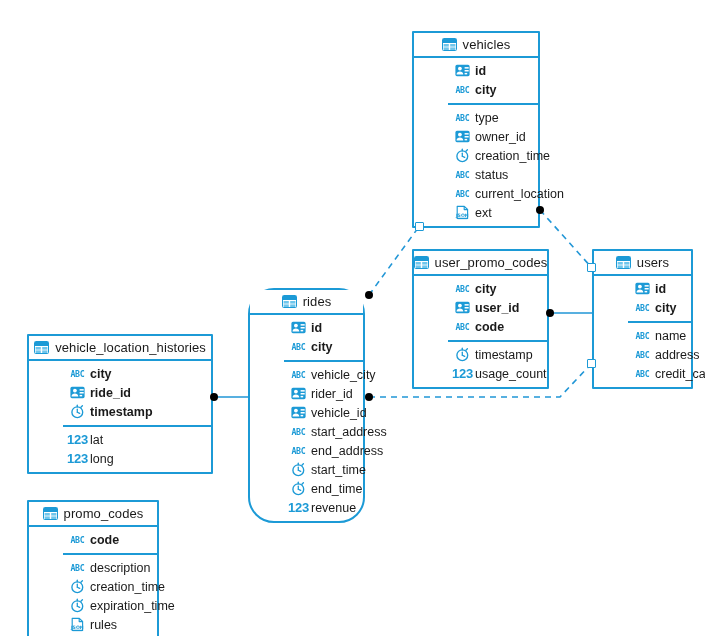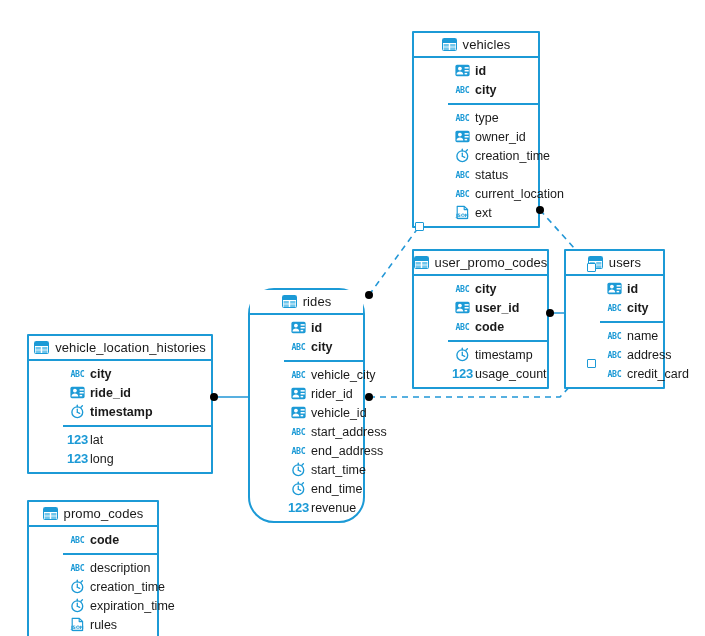--- a/index.html
+++ b/index.html
@@ -290,21 +290,21 @@
             <span class="col-label">timestamp</span>
           </div>
           <div class="column">
             <span class="icon">
               <span class="icon-num">123</span>
             </span>
             <span class="col-label">usage_count</span>
           </div>
         </div>
       </div>
-      <div class="table-node" style="left: 564px; top: 249px; width: 101px;">
+      <div class="table-node" style="left: 592px; top: 249px; width: 101px;">
         <div class="table-header">
           <span class="icon">
             <svg width="15" height="13" viewBox="0 0 15 13">
               <rect x="0.5" y="0.5" width="14" height="12" rx="1" fill="#ffffff" stroke="#1C9AD6" stroke-width="1"></rect>
               <rect x="1" y="1" width="13" height="4" fill="#1C9AD6"></rect>
               <rect x="1.6" y="6" width="5.2" height="2.6" fill="#6FC6EC"></rect>
               <rect x="8.2" y="6" width="5.2" height="2.6" fill="#6FC6EC"></rect>
               <rect x="1.6" y="9.4" width="5.2" height="2.6" fill="#6FC6EC"></rect>
               <rect x="8.2" y="9.4" width="5.2" height="2.6" fill="#6FC6EC"></rect>
             </svg>

